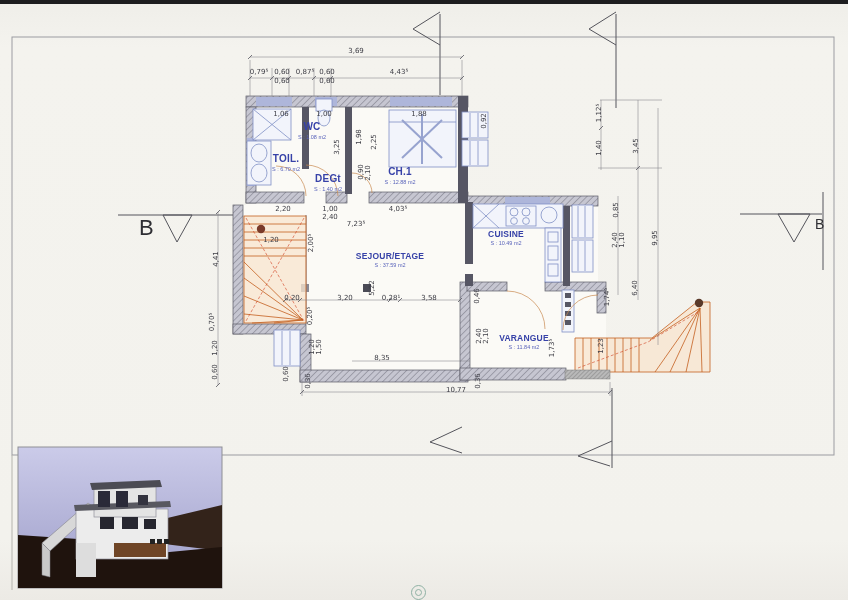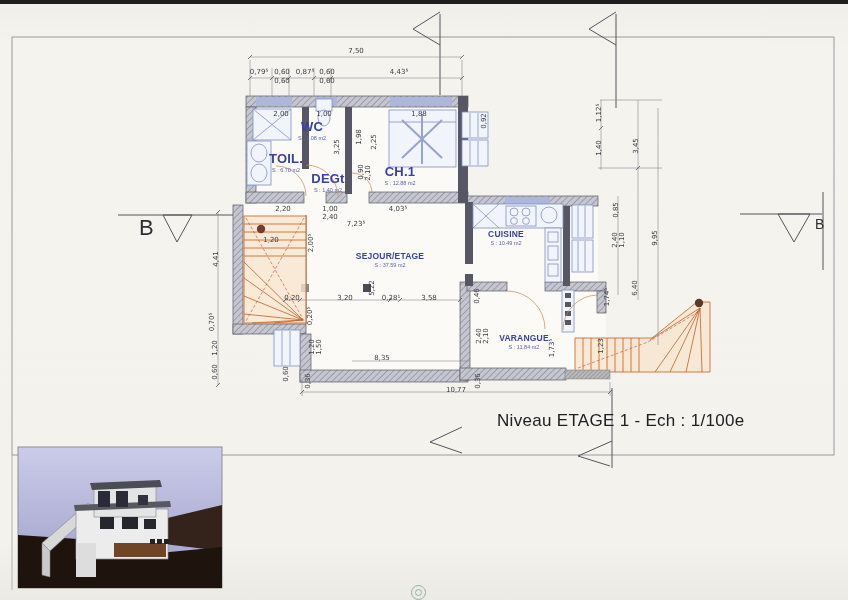--- a/index.html
+++ b/index.html
@@ -7,21 +7,21 @@
        font-family:"Liberation Sans",sans-serif;position:relative;}
   #sheet{position:absolute;left:0;top:0;width:848px;height:600px;
          background:linear-gradient(180deg,#efeee9 0%,#f4f3ee 8%,#f3f2ed 90%,#eceae5 100%);}
   #scan-edge{position:absolute;left:0;top:0;width:848px;height:4px;background:#1d1d1f;}
   svg.overlay{position:absolute;left:0;top:0;}
   .dim{position:absolute;font-size:7px;color:#3c3c44;transform:translate(-50%,-50%);
        white-space:nowrap;letter-spacing:0px;font-family:"DejaVu Sans",sans-serif;}
   .dim.v{transform:translate(-50%,-50%) rotate(-90deg);}
   .room{position:absolute;text-align:center;transform:translate(-50%,-50%);
         color:#3742a8;white-space:nowrap;line-height:1.25;}
-  .room .nm{font-weight:bold;font-size:13px;letter-spacing:.2px;}
+  .room .nm{font-weight:bold;font-size:10px;letter-spacing:.2px;}
   .room .ar{font-size:5.5px;color:#5a64bb;}
   .room.big .nm{font-size:8.5px;}
   .sec-label{position:absolute;color:#2e2e33;font-family:"Liberation Sans",sans-serif;}
   #sec-b-left{left:139px;top:215px;font-size:22px;}
   #sec-b-right{left:815px;top:216px;font-size:14px;}
   #plan-title{position:absolute;left:497px;top:411px;font-size:17px;color:#202024;
               letter-spacing:.3px;font-family:"Liberation Sans",sans-serif;}
   #stamp{position:absolute;left:411px;top:585px;width:13px;height:13px;border:1.5px solid #6f9d8d;
          border-radius:50%;opacity:.75;}
   #stamp:after{content:"";position:absolute;left:3px;top:3px;width:5px;height:5px;
@@ -328,29 +328,29 @@
 </div>
 <div class="room big" style="left:390px;top:260px">
   <div class="nm">SEJOUR/ETAGE</div>
   <div class="ar">S : 37.59 m2</div>
 </div>
 <div class="room big" style="left:524px;top:342px">
   <div class="nm">VARANGUE</div>
   <div class="ar">S : 11.84 m2</div>
 </div>
 
-<span class="dim" style="left:356px;top:51px">7,50</span>
+<span class="dim" style="left:356px;top:51px">3,69</span>
 <span class="dim" style="left:259px;top:72px">0,79⁵</span>
 <span class="dim" style="left:282px;top:72px">0,60</span>
 <span class="dim" style="left:305px;top:72px">0,87⁵</span>
 <span class="dim" style="left:327px;top:72px">0,60</span>
 <span class="dim" style="left:399px;top:72px">4,43⁵</span>
 <span class="dim" style="left:282px;top:81px">0,60</span>
 <span class="dim" style="left:327px;top:81px">0,60</span>
-<span class="dim" style="left:281px;top:114px">2,00</span>
+<span class="dim" style="left:281px;top:114px">1,06</span>
 <span class="dim" style="left:324px;top:114px">1,00</span>
 <span class="dim" style="left:419px;top:114px">1,88</span>
 <span class="dim v" style="left:337px;top:147px">3,25</span>
 <span class="dim v" style="left:359px;top:137px">1,98</span>
 <span class="dim v" style="left:374px;top:142px">2,25</span>
 <span class="dim v" style="left:361px;top:172px">0,90</span>
 <span class="dim v" style="left:368px;top:173px">2,10</span>
 <span class="dim v" style="left:484px;top:121px">0,92</span>
 <span class="dim v" style="left:599px;top:113px">1,12⁵</span>
 <span class="dim v" style="left:599px;top:148px">1,40</span>
@@ -386,16 +386,15 @@
 <span class="dim v" style="left:478px;top:381px">0,36</span>
 <span class="dim v" style="left:477px;top:296px">0,46</span>
 <span class="dim v" style="left:479px;top:336px">2,40</span>
 <span class="dim v" style="left:486px;top:336px">2,10</span>
 <span class="dim v" style="left:552px;top:348px">1,73⁵</span>
 <span class="dim v" style="left:607px;top:297px">1,74⁵</span>
 <span class="dim v" style="left:601px;top:346px">1,23</span>
 
 <div class="sec-label" id="sec-b-left">B</div>
 <div class="sec-label" id="sec-b-right">B</div>
-<div id="plan-title">Niveau ETAGE 1 - Ech : 1/100e</div>
 
 <div id="stamp"></div>
 </div>
 
 </body></html>

